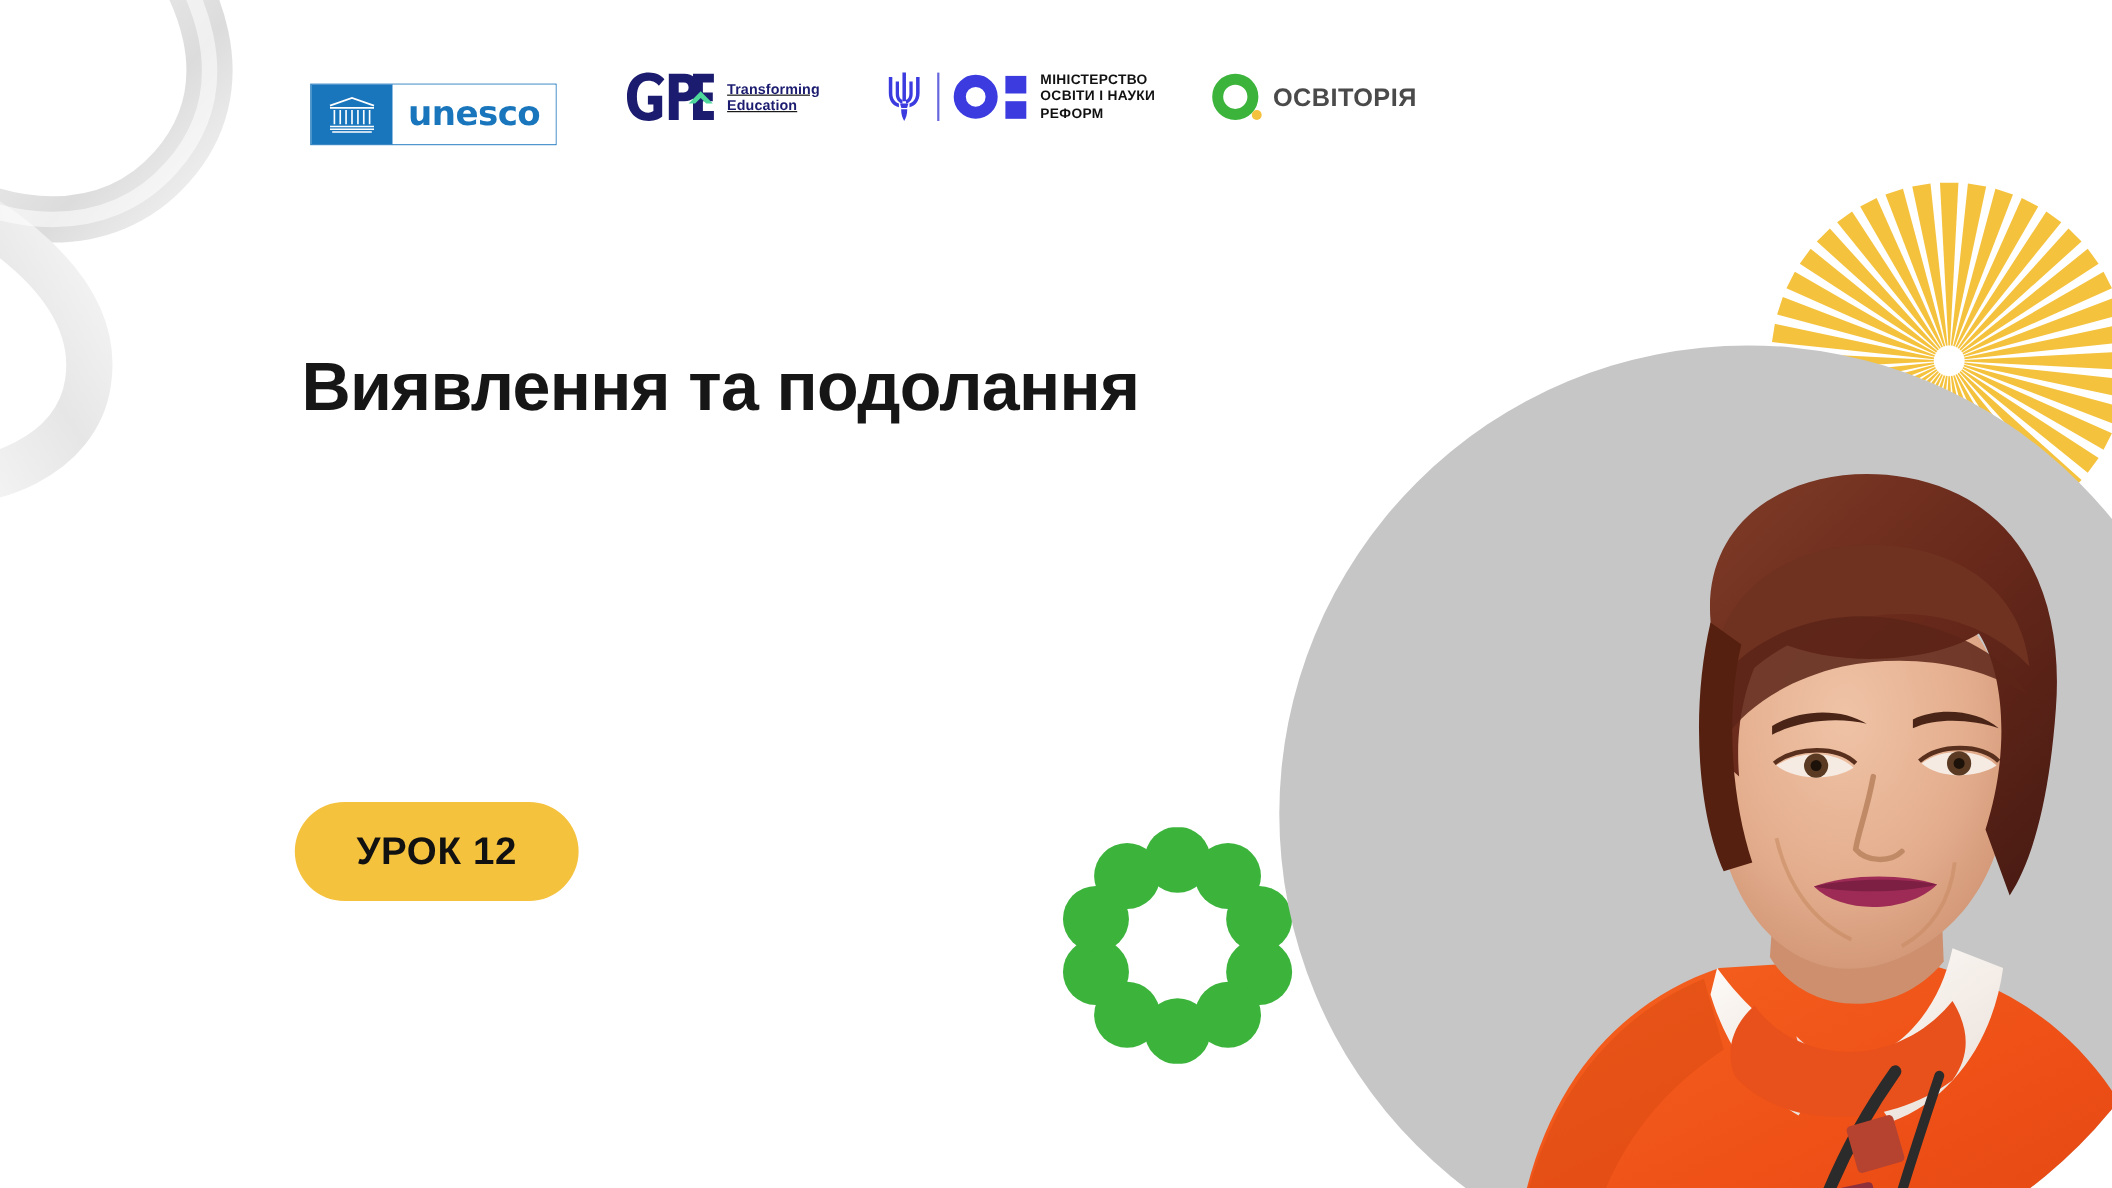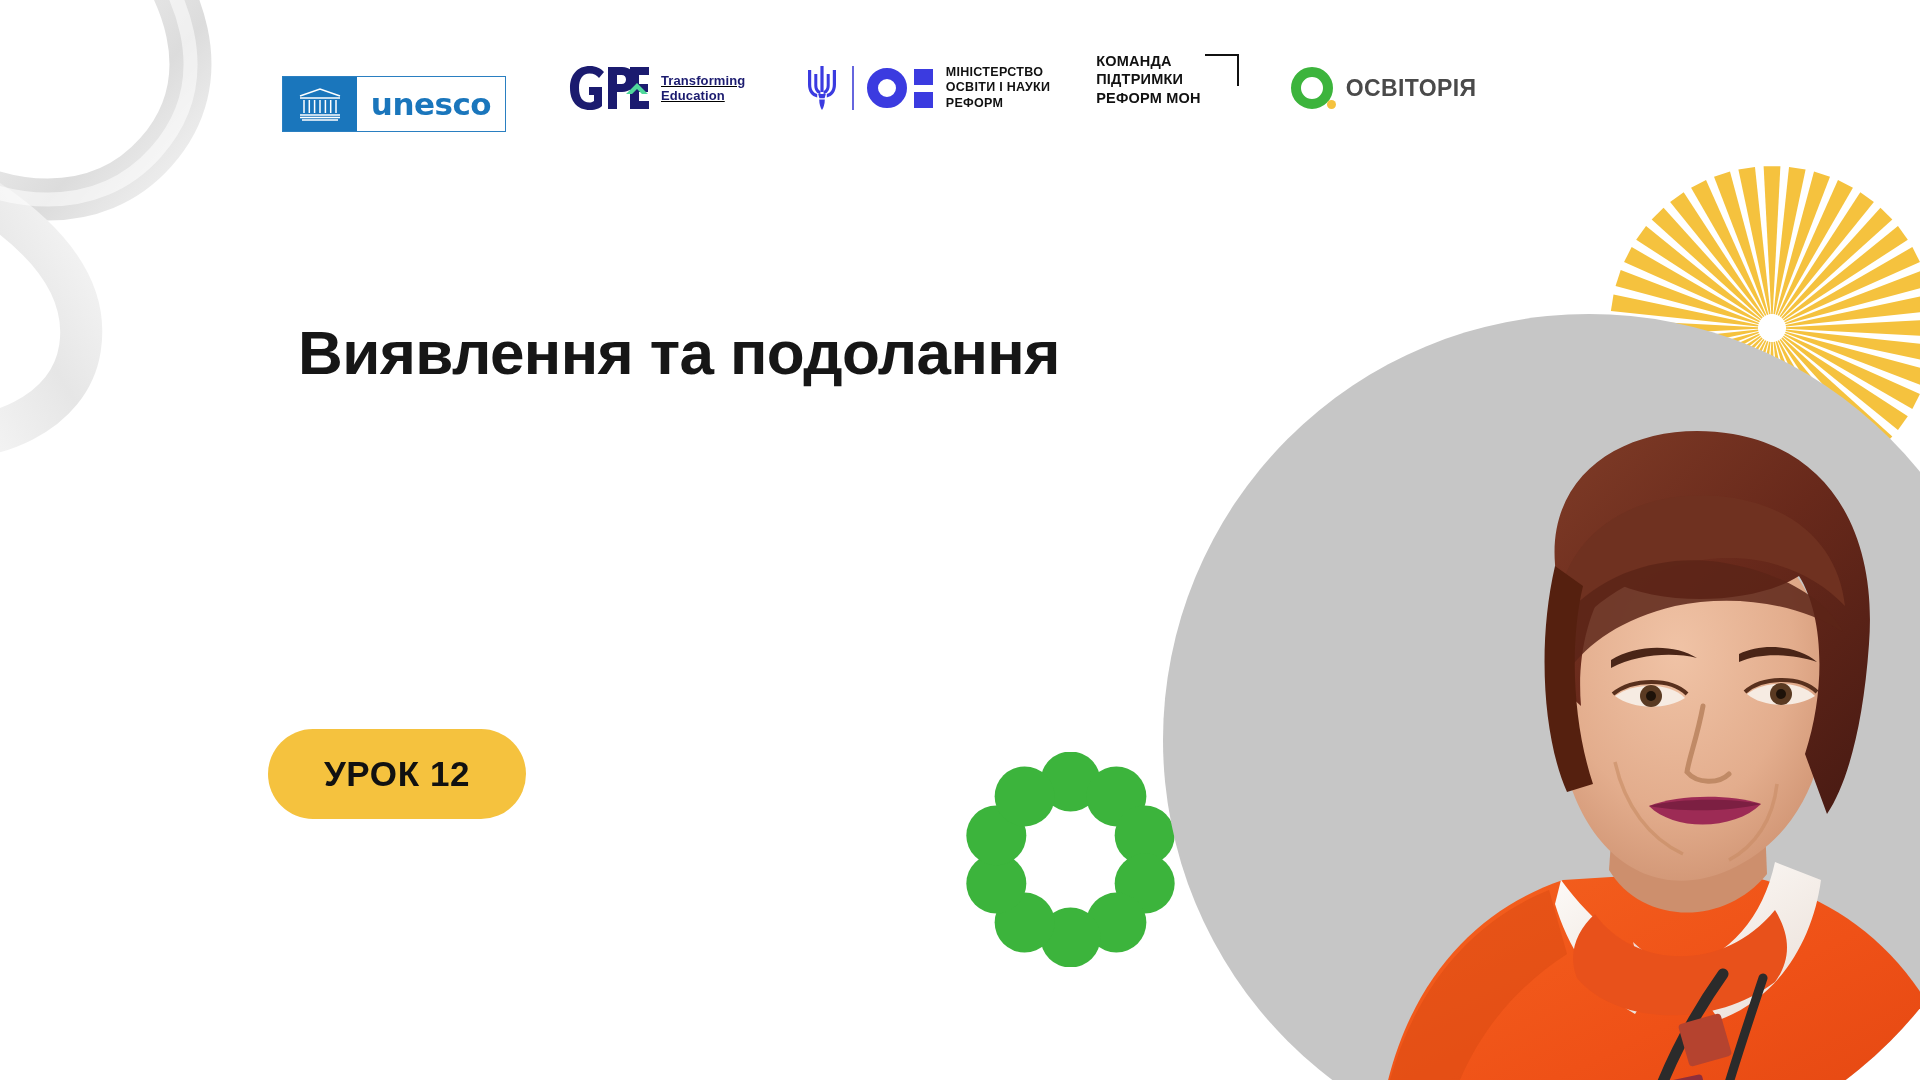--- a/index.html
+++ b/index.html
@@ -62,21 +62,21 @@
   
   .osv { display:flex; align-items:center; gap:13px; margin-left:52px; }
   .osv-mark { position:relative; width:42px; height:42px; }
   .osv-ring { width:42px; height:42px; border-radius:50%; border:10px solid #3cb43c; }
   .osv-dot { position:absolute; right:-3px; bottom:0px; width:9px; height:9px;
              border-radius:50%; background:#f5c23e; }
   .osv-word { font-size:23px; font-weight:700; color:#4a4a4a; letter-spacing:.4px; }
 
   
   .headline {
-    position:absolute; left:298px; top:318px; width:900px; z-index:5;
+    position:absolute; left:274px; top:318px; width:900px; z-index:5;
     font-size:62px; font-weight:800; line-height:1.14; color:#161616;
     letter-spacing:-0.6px;
   }
   .headline .ln { display:block; }
 
   
   .badge {
     position:absolute; left:268px; top:729px; z-index:5;
     background:#f5c23e; border-radius:56px;
     padding:25px 56px; display:inline-flex; align-items:center; justify-content:center;
@@ -345,28 +345,20 @@
             <i></i>
           </div>
       </div>
       <div class="mon-text">
         <span>МІНІСТЕРСТВО</span>
         <span>ОСВІТИ І НАУКИ</span>
         <span>РЕФОРМ</span>
       </div>
     </div>
 
-    <div class="logo-slot reform">
-      <div class="reform-text">
-        <span>КОМАНДА</span>
-        <span>ПІДТРИМКИ</span>
-        <span>РЕФОРМ МОН</span>
-      </div>
-      <div class="reform-bracket"></div>
-    </div>
 
     <div class="logo-slot osv">
       <div class="osv-mark">
         <div class="osv-ring"></div>
         <div class="osv-dot"></div>
       </div>
       <div class="osv-word">ОСВІТОРІЯ</div>
     </div>
 
   </div>

